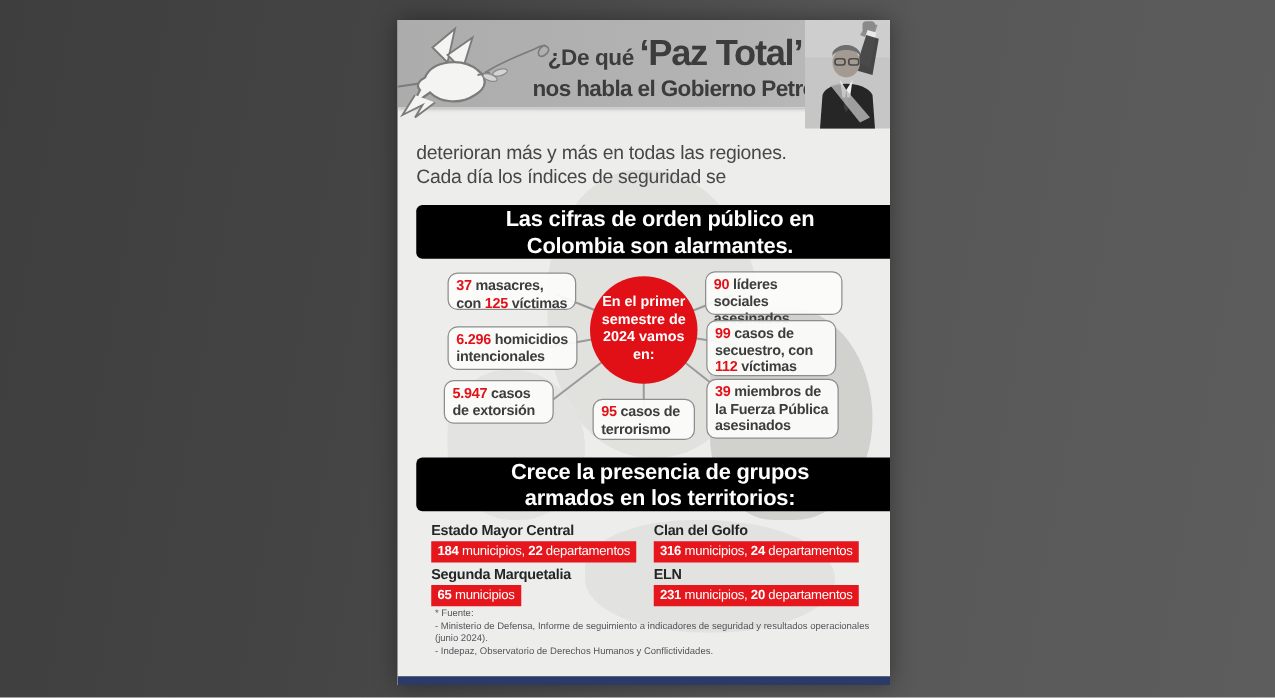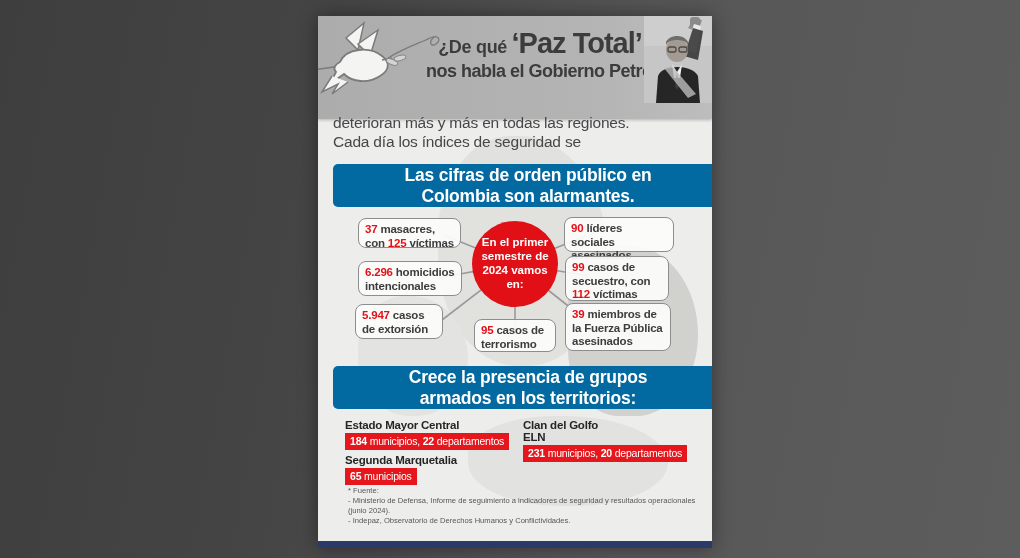--- a/index.html
+++ b/index.html
@@ -7,42 +7,42 @@
     width:1020px;height:558px;overflow:hidden;position:relative;
     background:linear-gradient(100deg,#3e3e3e 0%,#454545 32%,#575757 62%,#5d5d5d 100%);
     font-family:"Liberation Sans","DejaVu Sans",sans-serif;
   }
   .poster{
     position:absolute;left:318px;top:16px;width:394px;height:532px;
     background:#edeeec;box-shadow:0 0 18px rgba(0,0,0,.4);overflow:hidden;
   }
   
   .hdr{
-    position:absolute;left:0;top:0;width:394px;height:103px;
+    position:absolute;left:0;top:0;width:394px;height:70px;
     background:linear-gradient(90deg,#acacac,#b4b4b4 70%,#bdbdbd);
     box-shadow:0 1px 3px rgba(0,0,0,.25);
   }
   .hdr-dove{position:absolute;left:0;top:2px;width:128px;height:84px;}
   .hdr-titles{position:absolute;left:108px;top:11px;width:228px;text-align:center;color:#3c3c3c;}
   .t-line1{white-space:nowrap;}
   .t-prefix{font-size:18px;font-weight:bold;letter-spacing:-.3px;}
   .t-big{font-size:29px;font-weight:bold;letter-spacing:-1px;}
   .t-line2{font-size:18px;font-weight:bold;letter-spacing:-.5px;margin-top:1px;white-space:nowrap;}
   .hdr-photo{position:absolute;right:0;top:0;width:68px;height:87px;}
   
   .wm{position:absolute;border-radius:45% 55% 50% 50%;}
   
   .intro{
     position:absolute;left:15px;top:98px;width:370px;
     font-size:15.5px;color:#474747;line-height:1.22;letter-spacing:-.2px;font-weight:500;
   }
   
   .banner{
     position:absolute;left:15px;width:390px;height:43px;
-    background:#0369a1;border-radius:5px;color:#fff;
+    background:#000000;border-radius:5px;color:#fff;
     display:flex;flex-direction:column;justify-content:center;align-items:center;
     font-size:17.5px;font-weight:bold;line-height:1.18;letter-spacing:-.2px;text-align:center;
   }
   .banner1{top:148px;}
   .banner2{top:350px;}
   
   .cluster{position:absolute;left:0;top:200px;width:394px;height:152px;}
   .spokes{position:absolute;left:0;top:0;width:394px;height:152px;}
   .stat{
     position:absolute;background:rgba(252,252,251,.93);
@@ -171,20 +171,21 @@
         <div class="gbar"><span class="seg-bold">184</span><span> municipios, </span><span class="seg-bold">22</span><span> departamentos</span></div>
       </div>
       <div>
         <div class="gname">Segunda Marquetalia</div>
         <div class="gbar"><span class="seg-bold">65</span><span> municipios</span></div>
       </div>
     </div>
     <div class="gcol gcol2">
       <div>
         <div class="gname">Clan del Golfo</div>
+        <div class="gbar"><span class="seg-bold">316</span><span> municipios, </span><span class="seg-bold">24</span><span> departamentos</span></div>
       </div>
       <div>
         <div class="gname">ELN</div>
         <div class="gbar"><span class="seg-bold">231</span><span> municipios, </span><span class="seg-bold">20</span><span> departamentos</span></div>
       </div>
     </div>
   </div>
 
   <div class="sources">
     <div class="src-item">* Fuente:</div>

